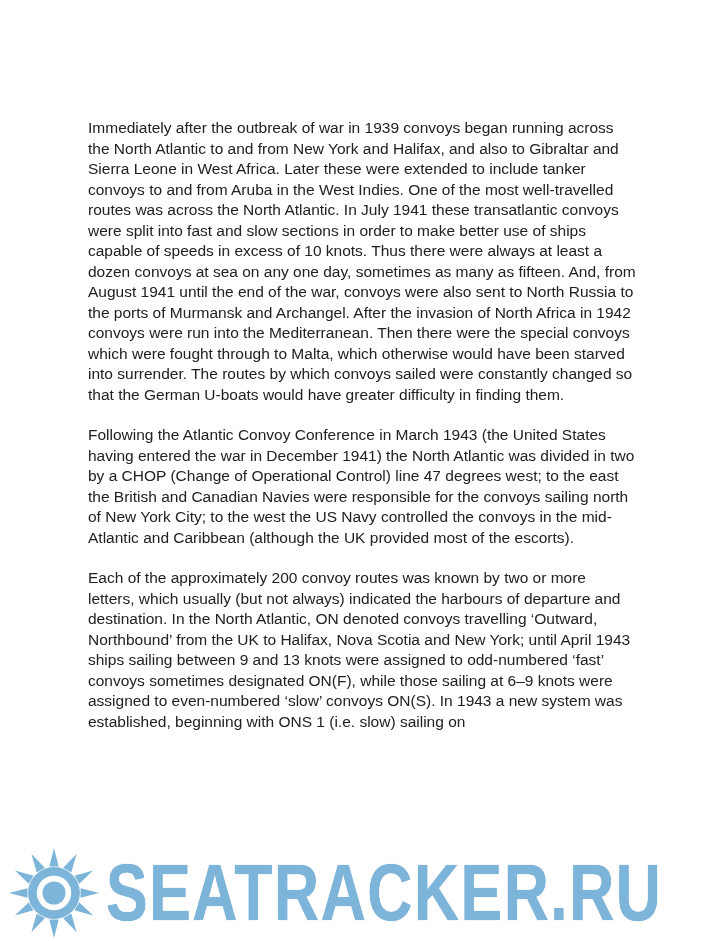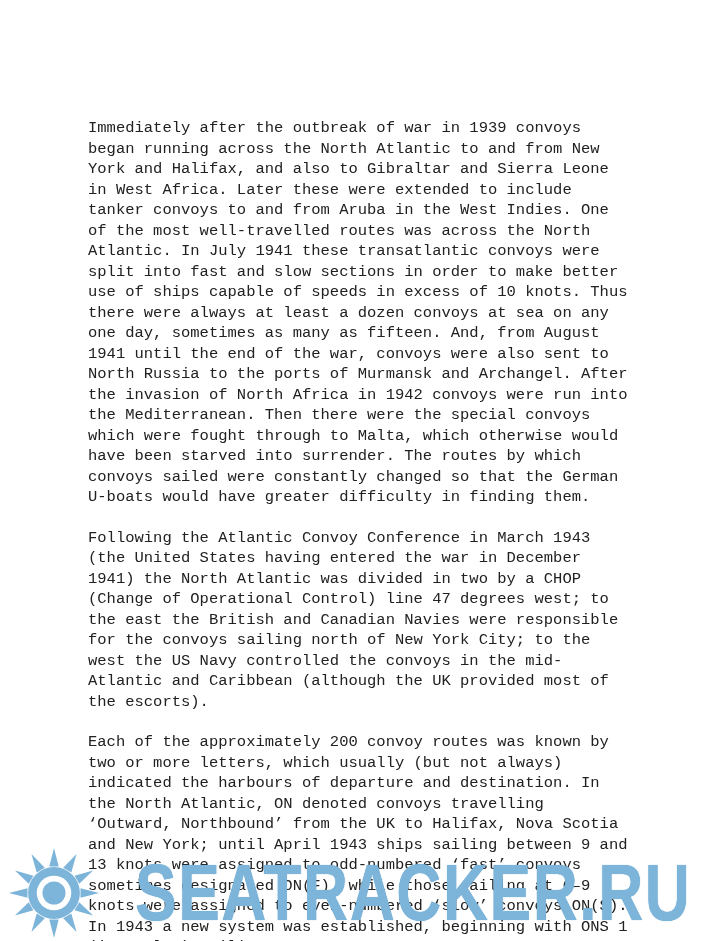--- a/index.html
+++ b/index.html
@@ -21,32 +21,30 @@
     left: 88px;
     width: 560px;
     color: #212121;
     font-size: 15.5px;
     line-height: 20.5px;
     text-align: left;
   }
   .text-block p {
     margin: 0 12px 20px 0;
     padding: 0;
-    font-family: Liberation Mono, monospace;
   }
   .watermark {
     position: absolute;
     left: 6px;
     top: 845px;
     width: 722px;
     height: 96px;
     display: flex;
     align-items: center;
     pointer-events: none;
-    gap: 29px;
   }
   .sun {
     width: 96px;
     height: 96px;
     flex: 0 0 auto;
   }
   .wm-text {
     display: inline-block;
     margin-left: 4px;
     font-weight: 700;

